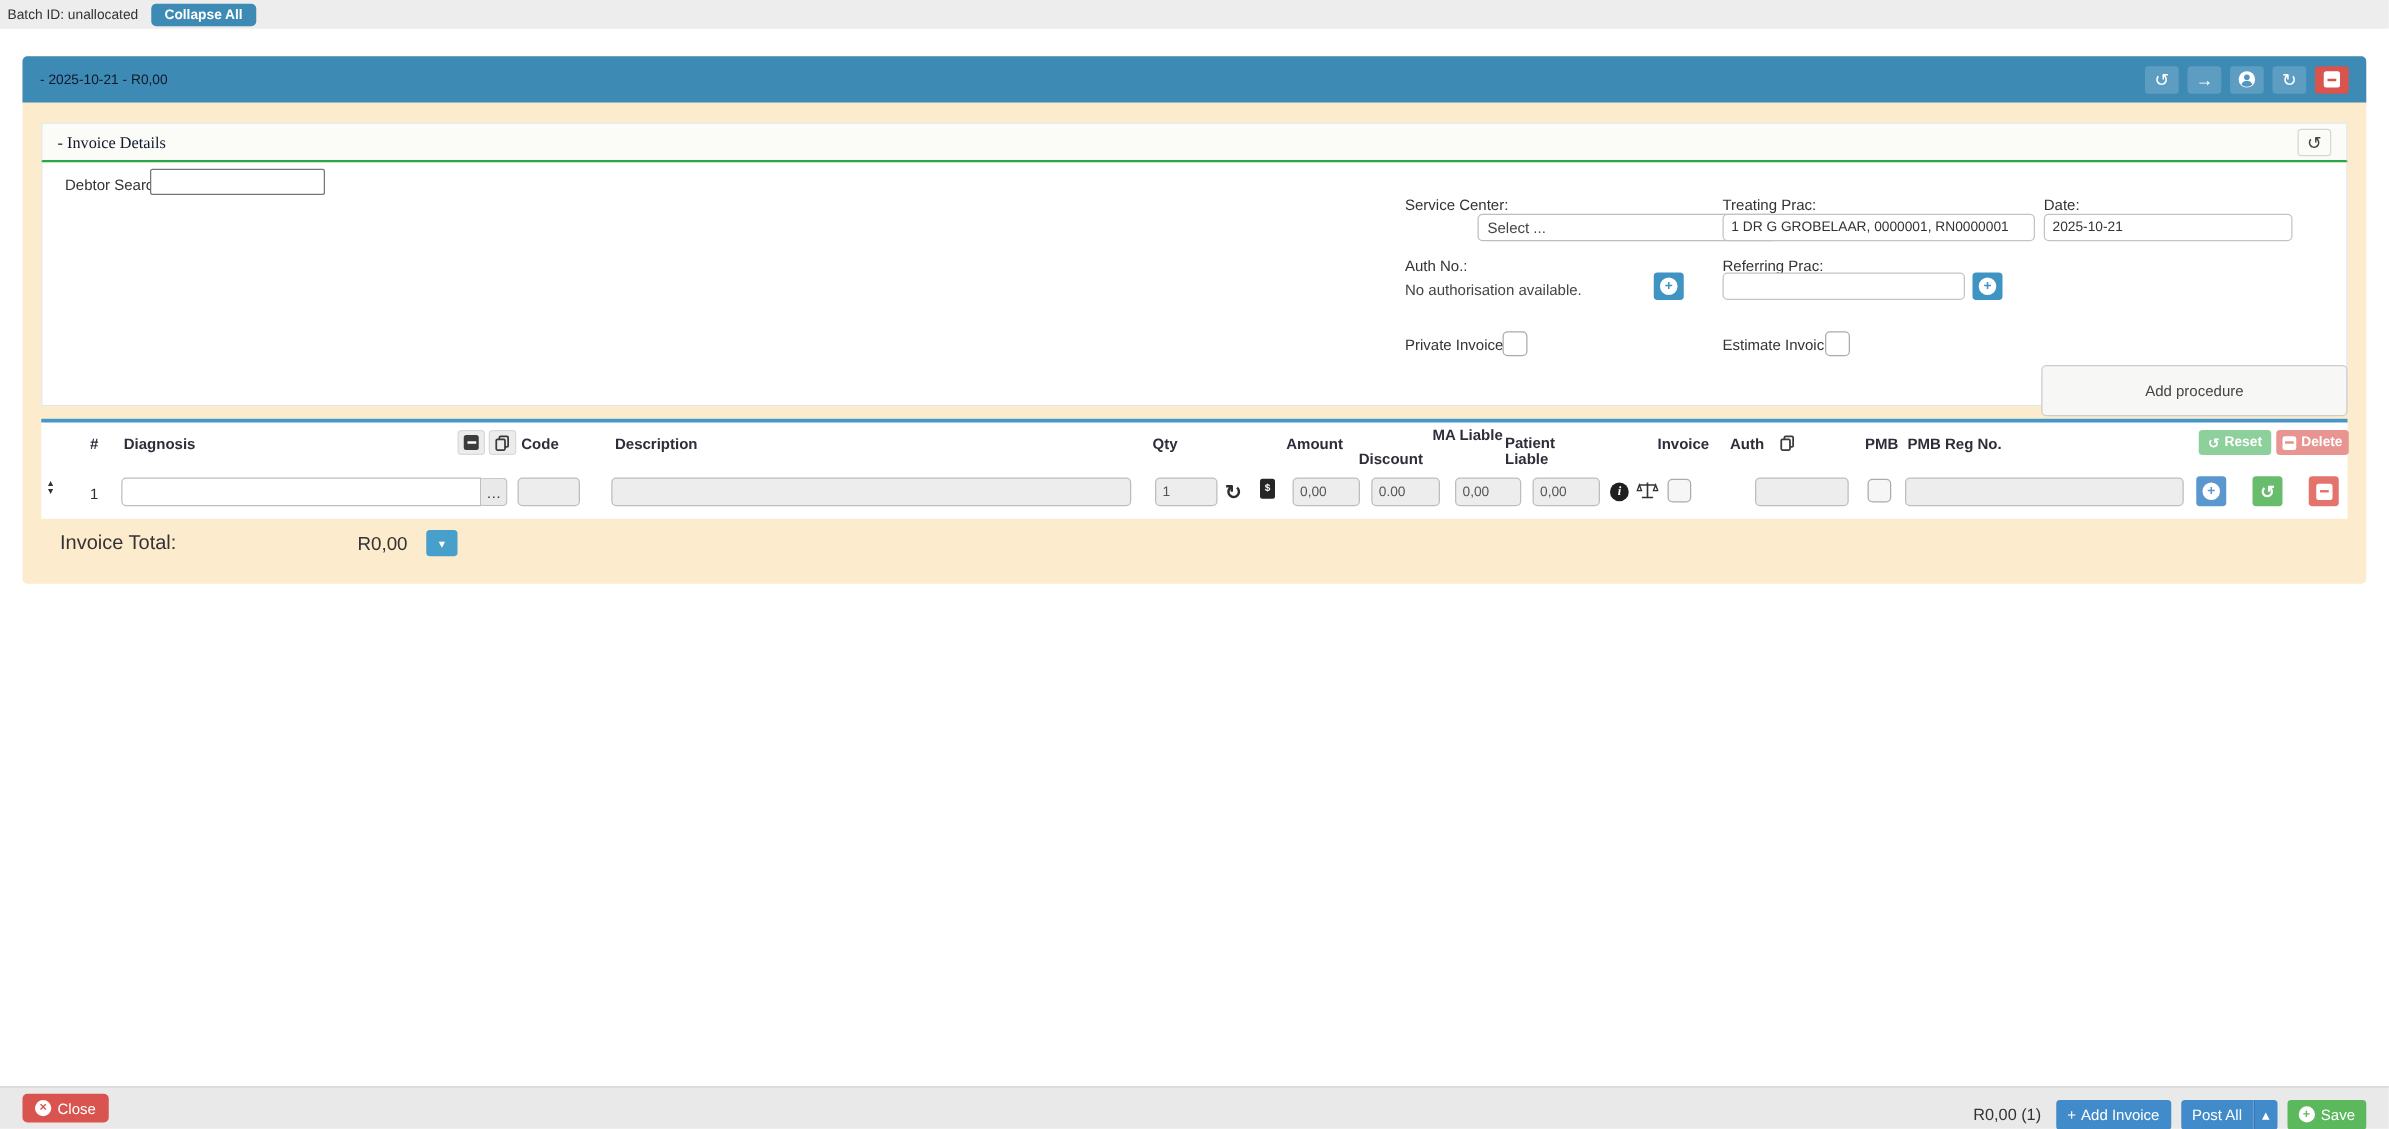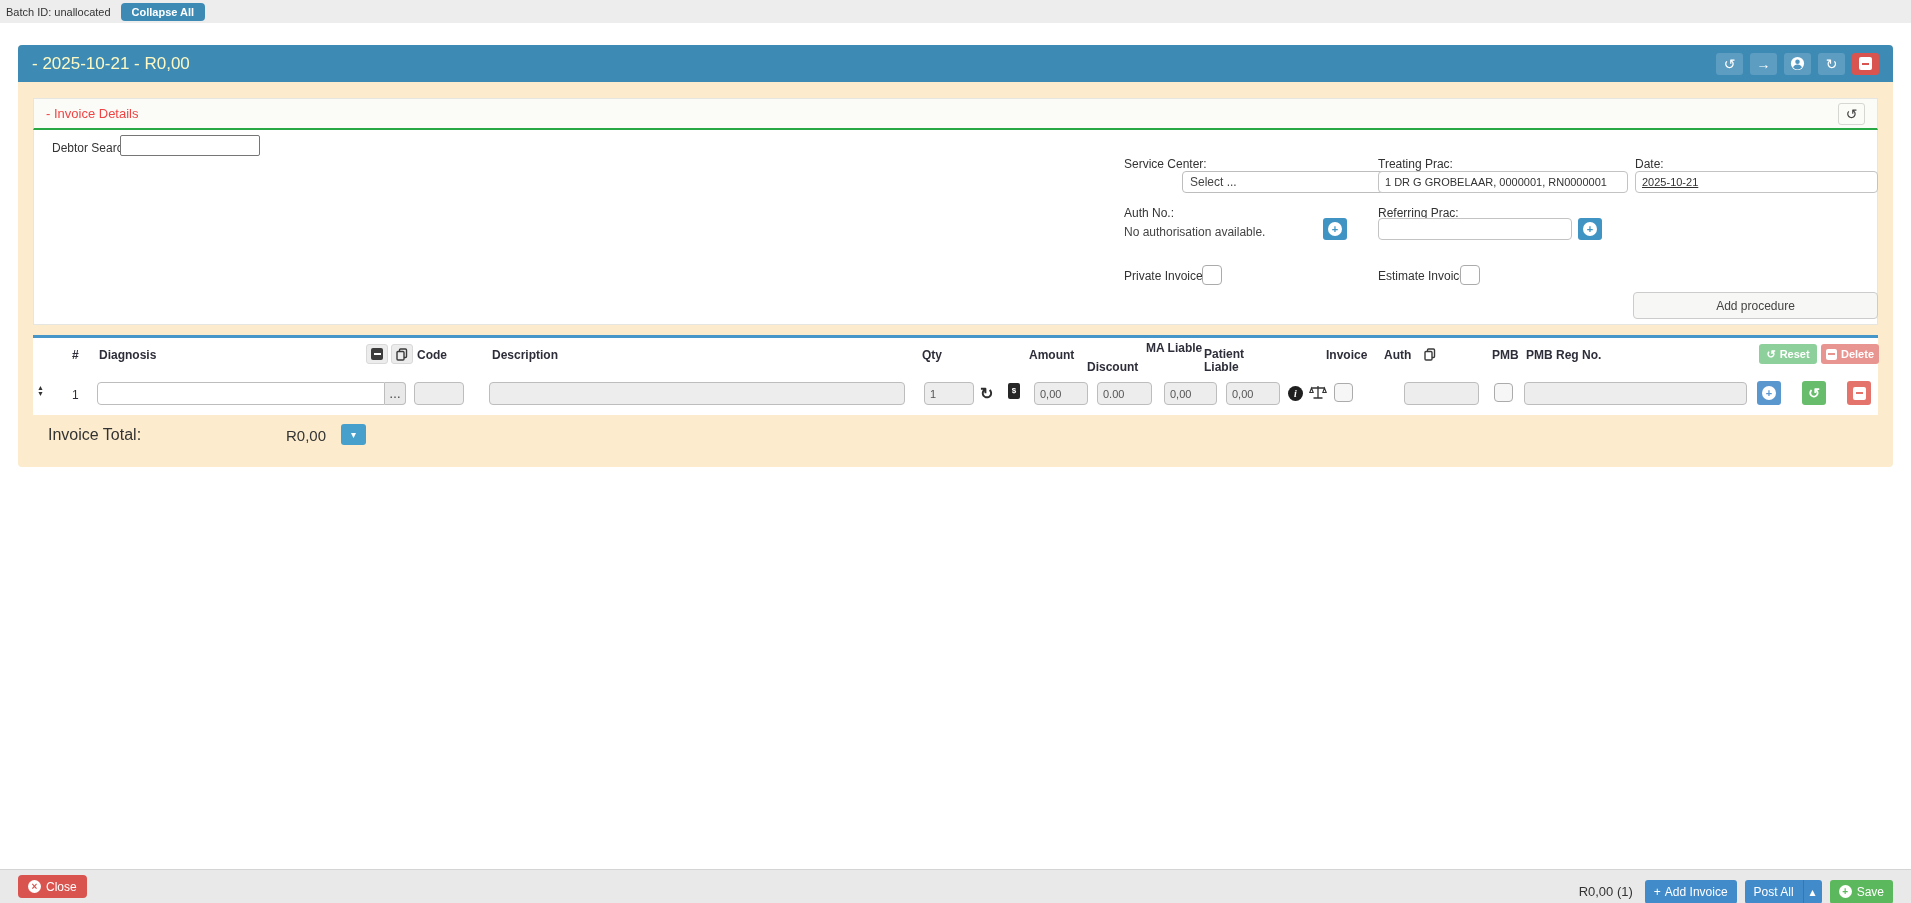--- a/index.html
+++ b/index.html
@@ -7,36 +7,36 @@
   .abs { position:absolute; }
 
   
   .topstrip { position:absolute; top:0; left:0; width:100%; height:23px; background:#ededed; display:flex; align-items:center; padding-left:6px; }
   .batch-label { font-size:11px; color:#333; }
   .btn-collapse-all { margin-left:10px; background:#3d8bb5; color:#fff; font-size:11px; font-weight:bold; border:none; border-radius:4px; padding:3px 11px; cursor:pointer; }
 
   
   .panel { position:absolute; left:18px; top:45px; width:1875px; background:#fcebcd; border-radius:4px; padding-bottom:6px; }
   .panel-header { height:37px; background:#3d8bb5; border-radius:4px 4px 0 0; display:flex; align-items:center; padding:0 14px; }
-  .panel-title { color:#fef9c3; font-size:17px; }
+  .panel-title { color:#0f172a; font-size:11px; }
   .panel-header-icons { margin-left:auto; display:flex; gap:7px; align-items:center; }
   .hbtn { width:27px; height:22px; border:none; border-radius:3px; background:rgba(255,255,255,0.16); color:#fff; font-size:14px; line-height:20px; display:flex; align-items:center; justify-content:center; cursor:pointer; }
   .hbtn.red { background:#d9534f; }
 
   
   .msq { width:13px; height:13px; background:#fff; border-radius:2px; display:inline-flex; align-items:center; justify-content:center; }
   .msq i { display:block; width:7px; height:2px; background:var(--c,#d9534f); }
   .msq.dark { background:#3c3c3c; }
   .msq.dark i { background:#fff; }
   .cir { width:14px; height:14px; background:#fff; border-radius:50%; color:var(--c,#4094c4); font-size:11px; font-weight:bold; line-height:14px; text-align:center; display:inline-block; }
 
   
   .details { margin:16px 15px 0; }
   .details-header { height:32px; background:#fbfbf8; border:1px solid #e5e5e1; border-bottom:2px solid #28a745; display:flex; align-items:center; padding:0 12px; }
-  .details-title { font-size:13px; color:#ef4444; }
+  .details-title { font-size:13px; color:#0f172a;font-family:Liberation Serif, serif; }
   .details-history-btn { margin-left:auto; width:27px; height:22px; background:#fbfbf8; border:1px solid #d6d6d2; border-radius:3px; color:#444; font-size:14px; cursor:pointer; }
   .details-body { position:relative; height:195px; background:#fff; border:1px solid #e5e5e1; border-top:none; }
   .flabel { font-size:12px; color:#333; }
   .ftext  { font-size:12px; color:#444; }
   .tinput { height:22px; border:1px solid #c3c3c3; border-radius:4px; background:#fff; font-size:11px; color:#333; padding:0 6px; }
   .debtor-input { height:21px; border:1px solid #767676; border-radius:2px; background:#fff; font-size:12px; padding:0 4px; }
   .fselect { height:22px; border:1px solid #bdbdbd; border-radius:4px; background:#fff; display:flex; align-items:center; padding:0 7px; font-size:12px; color:#444; cursor:pointer; }
   .fselect .chev { margin-left:auto; }
   .addbtn { width:24px; height:22px; background:#4094c4; border:none; border-radius:3px; display:flex; align-items:center; justify-content:center; cursor:pointer; }
   .checkbox { width:20px; height:20px; background:#fff; border:1px solid #ababab; border-radius:4px; display:inline-block; cursor:pointer; }
@@ -135,41 +135,41 @@
           <svg width="12" height="8" viewBox="0 0 12 8">
               <path d="M1.5 1.5 L6 6 L10.5 1.5" stroke="#444" stroke-width="2.2" fill="none" stroke-linecap="round"></path>
             </svg>
         </span>
       </div>
 
       <span class="flabel abs" style="left:1344px; top:27px;">Treating Prac:</span>
       <input class="tinput abs" style="left: 1344px; top: 41px; width: 250px;" value="1 DR G GROBELAAR, 0000001, RN0000001">
 
       <span class="flabel abs" style="left:1601px; top:27px;">Date:</span>
-      <input class="tinput abs" style="left: 1601px; top: 41px; width: 243px; text-decoration: underline;" value="2025-10-21">
+      <input class="tinput abs" style="left: 1601px; top: 41px; width: 199px;" value="2025-10-21">
 
       <span class="flabel abs" style="left:1090px; top:76px;">Auth No.:</span>
       <span class="ftext abs" style="left:1090px; top:95px;">No authorisation available.</span>
       <button class="addbtn abs" style="left:1289px; top:88px;">
           <span class="cir" style="--c:#4094c4">+</span>
         </button>
 
       <span class="flabel abs" style="left:1344px; top:76px;">Referring Prac:</span>
       <input class="tinput abs" style="left: 1344px; top: 88px; width: 194px;" value="">
       <button class="addbtn abs" style="left:1544px; top:88px;">
           <span class="cir" style="--c:#4094c4">+</span>
         </button>
 
       <span class="flabel abs" style="left:1090px; top:139px;">Private Invoice:</span>
       <span class="checkbox abs" style="left:1168px; top:135px;"></span>
 
       <span class="flabel abs" style="left:1344px; top:139px;">Estimate Invoice:</span>
       <span class="checkbox abs" style="left:1426px; top:135px;"></span>
 
-      <button class="btn-addproc abs" style="left:1599px; top:162px; width:245px; height:27px;">Add procedure</button>
+      <button class="btn-addproc abs" style="left:1599px; top:162px; width:245px; height:41px;">Add procedure</button>
     </div>
   </div>
 
 
   <div class="grid">
 
     <span class="gh" style="left:39px; top:10px;">#</span>
     <span class="gh" style="left:66px; top:10px;">Diagnosis</span>
     <button class="ghbtn" style="left:333px; top:6px;">
         <span class="msq dark" style="width:12px;height:12px;">

